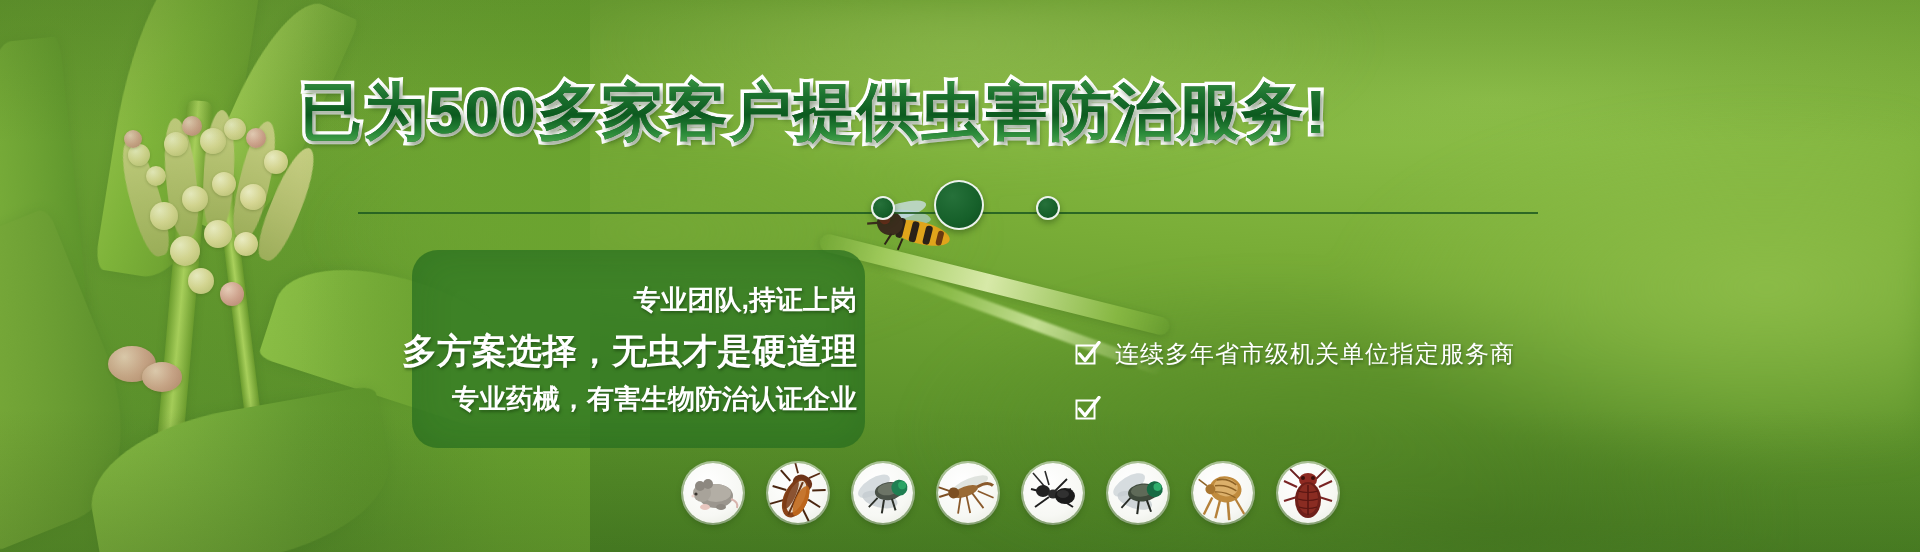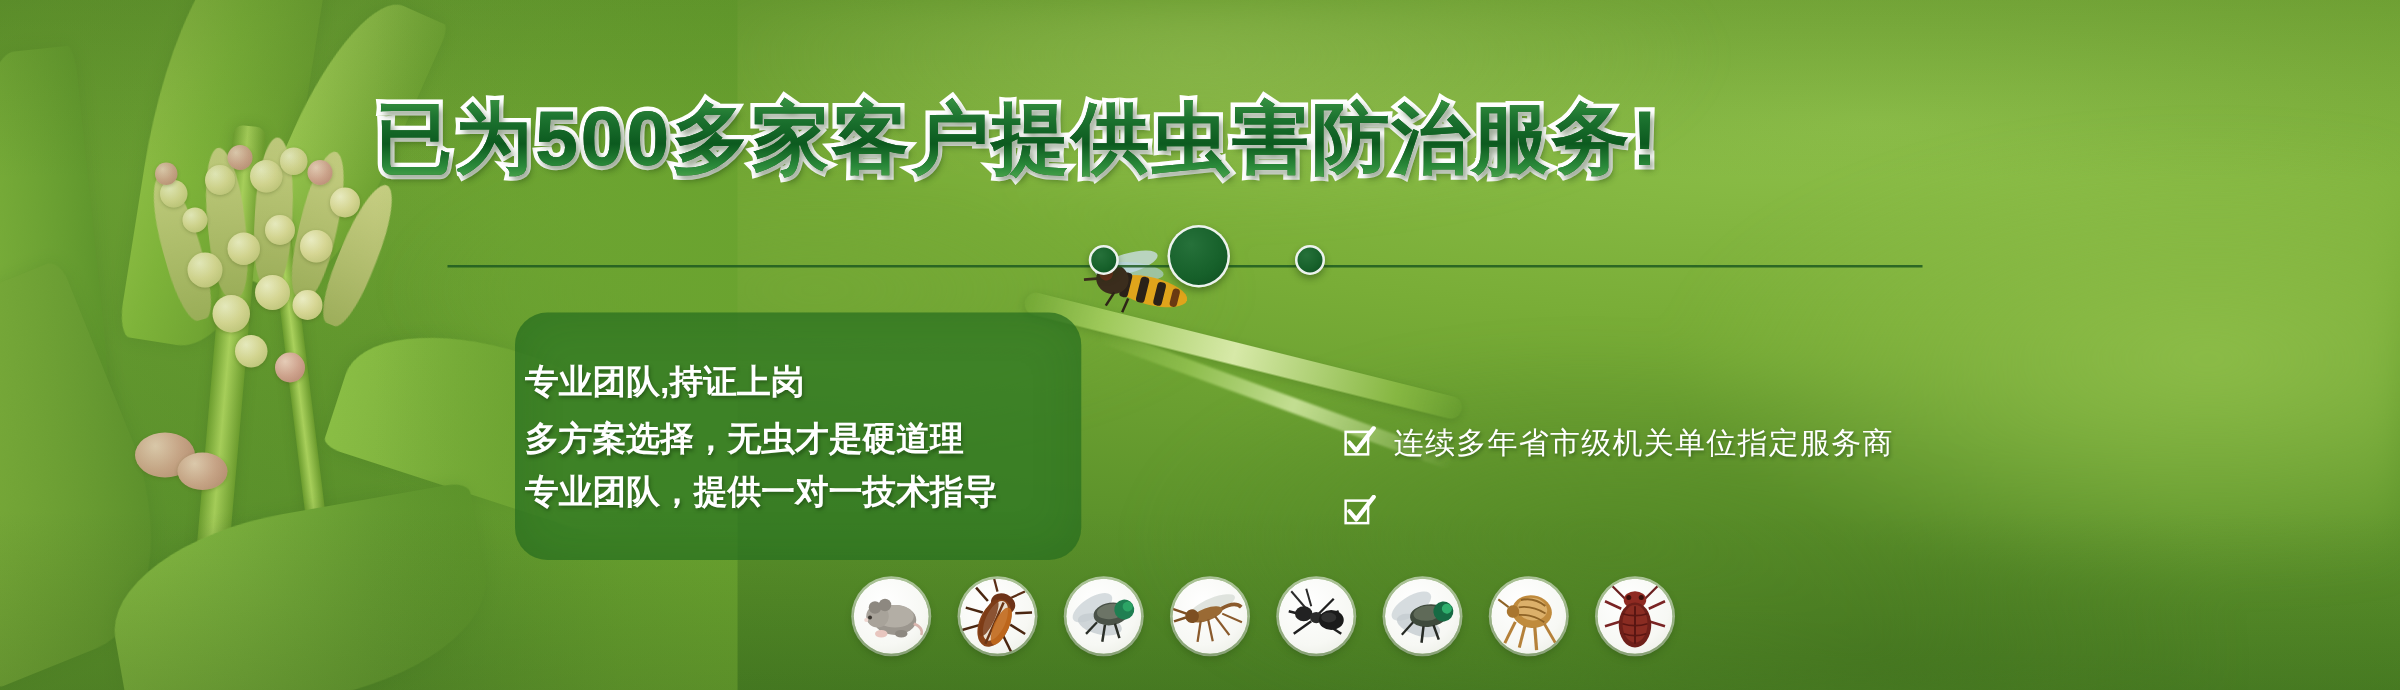--- a/index.html
+++ b/index.html
@@ -156,33 +156,33 @@
     background: rgba(45,118,34,.72);
     box-shadow: inset 0 0 40px rgba(20,70,14,.18);
   }
   .panel-lines {
     position: absolute;
     left: 412px; top: 250px;
     width: 453px; height: 198px;
     display: flex;
     flex-direction: column;
     justify-content: center;
-    align-items: flex-start;
+    align-items: flex-end;
     gap: 6px;
     padding: 0 8px;
     box-sizing: border-box;
   }
   .panel-line {
     color: #ffffff;
     font-weight: bold;
     white-space: nowrap;
     text-shadow: 1px 2px 3px rgba(18,52,10,.5);
   }
   .panel-line.pl1 { font-size: 27px; margin-bottom: 4px; }
-  .panel-line.pl2 { font-size: 27px; }
+  .panel-line.pl2 { font-size: 35px; }
   .panel-line.pl3 { font-size: 27px; }
 
   
   .bullets {
     position: absolute;
     left: 1062px; top: 338px;
     display: flex;
     flex-direction: column;
     gap: 26px;
   }
@@ -333,21 +333,21 @@
 
   <div class="rule"></div>
   <div class="dot d1"></div>
   <div class="dot d2"></div>
   <div class="dot d3"></div>
 
   <div class="panel"></div>
   <div class="panel-lines">
     <div class="panel-line pl1">专业团队,持证上岗</div>
     <div class="panel-line pl2">多方案选择，无虫才是硬道理</div>
-    <div class="panel-line pl3">专业团队，提供一对一技术指导</div>
+    <div class="panel-line pl3">专业药械，有害生物防治认证企业</div>
   </div>
 
   <div class="bullets">
     <div class="bullet">
       <span class="check-box">
         <svg width="26" height="26" viewBox="0 0 26 26" aria-hidden="true">
           <rect x="1.5" y="4.5" width="18" height="18" fill="none" stroke="#ffffff" stroke-width="2"></rect>
           <path d="M4.5 13 L10 19.5 L24 1.5" fill="none" stroke="#ffffff" stroke-width="3.4" stroke-linecap="round" stroke-linejoin="round"></path>
         </svg>
       </span>

